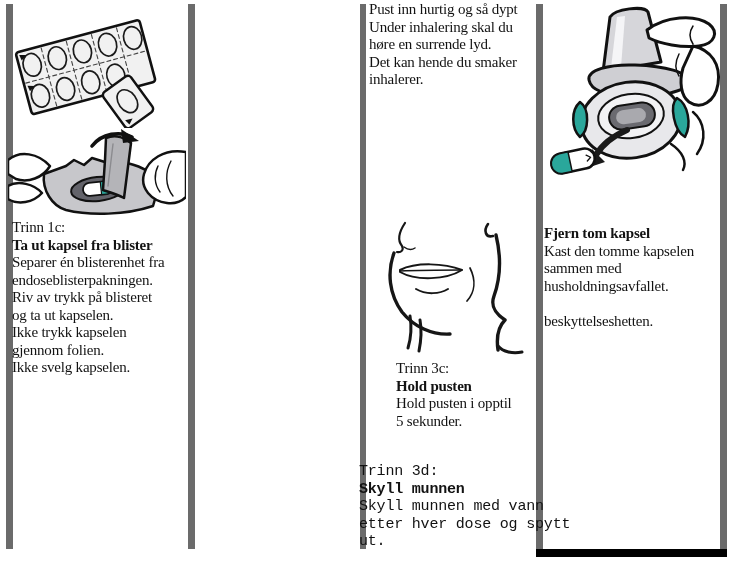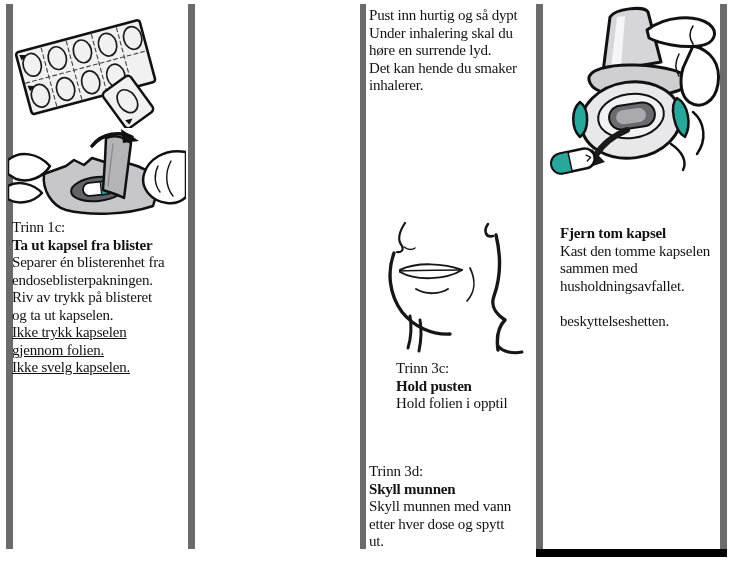--- a/index.html
+++ b/index.html
@@ -6,21 +6,21 @@
   .page {
     position:relative; width:734px; height:563px; background:#ffffff;
     font-family:"Liberation Serif", serif; font-size:15px; color:#121212;
     letter-spacing:-0.2px; overflow:hidden;
   }
   .vbar { position:absolute; top:4px; width:7px; height:545px; background:#6b6b6b; }
   .hbar { position:absolute; background:#000000; }
   .txt { position:absolute; line-height:17.5px; }
   .txt div { white-space:nowrap; }
   .b { font-weight:bold; }
-  .u { text-decoration:underline; }
+  .u { }
   .gap { height:17.5px; }
   .illus { position:absolute; }
   svg * { vector-effect:non-scaling-stroke; }
 </style>
 </head>
 <body>
 
 <div class="page">
 
   <div class="vbar" style="left:6px;"></div>
@@ -87,21 +87,21 @@
     <div class="b">Ta ut kapsel fra blister</div>
     <div>Separer én blisterenhet fra</div>
     <div>endoseblisterpakningen.</div>
     <div>Riv av trykk på blisteret</div>
     <div>og ta ut kapselen.</div>
     <div class="u">Ikke trykk kapselen</div>
     <div class="u">gjennom folien.</div>
     <div class="u">Ikke svelg kapselen.</div>
   </div>
 
-  <div class="txt" style="left:369px; top:7px;">
+  <div class="txt" style="left:369px; top:1px;">
     <div>Pust inn hurtig og så dypt</div>
     <div>Under inhalering skal du</div>
     <div>høre en surrende lyd.</div>
     <div>Det kan hende du smaker</div>
     <div>inhalerer.</div>
   </div>
 
   <svg class="illus" style="left:372px; top:220px;" width="152" height="136" viewBox="0 0 152 136">
     <g fill="none" stroke="#161616" stroke-linecap="round" stroke-linejoin="round">
       <path d="M33,3 C27,12 25,20 30,26 C32,30 29,33 25,32" stroke-width="2.2"></path>
@@ -115,24 +115,25 @@
       <path d="M124,15 C130,40 127,62 122,76 C118,87 124,94 133,100 C127,106 124,116 126,130" stroke-width="3.4"></path>
       <path d="M126,126 C131,132 141,134 150,132" stroke-width="3"></path>
       <path d="M38,96 C40,108 39,118 36,128" stroke-width="3"></path>
       <path d="M48,100 C50,111 49,121 47,131" stroke-width="3"></path>
     </g>
   </svg>
 
   <div class="txt" style="left:369px; top:360px;margin-left:27px;">
     <div>Trinn 3c:</div>
     <div class="b">Hold pusten</div>
-    <div>Hold folien i opptil</div>
+    <div>Hold pusten i opptil</div>
+    <div>5 sekunder.</div>
   </div>
 
-  <div class="txt" style="left:369px; top:463px;">
+  <div class="txt" style="left:359px; top:463px;font-family:Liberation Mono, monospace;">
     <div>Trinn 3d:</div>
     <div class="b">Skyll munnen</div>
     <div>Skyll munnen med vann</div>
     <div>etter hver dose og spytt</div>
     <div>ut.</div>
   </div>
 
   <svg class="illus" style="left:543px; top:4px;" width="180" height="172" viewBox="0 0 180 172">
     <g stroke-linejoin="round" stroke-linecap="round">
       <path d="M67,13 C72,5 101,1 105,8 L118,58 L60,68 Z" fill="#d6d6da" stroke="#111" stroke-width="3"></path>
@@ -153,21 +154,21 @@
       <path d="M84,126 C70,132 59,141 53,151" fill="none" stroke="#1a1a1a" stroke-width="6"></path>
       <polygon points="41,165 62,158 49,145" fill="#1a1a1a"></polygon>
       <g transform="translate(30,157) rotate(-12)">
         <rect x="-22" y="-10" width="44" height="20" rx="10" fill="#ffffff" stroke="#111" stroke-width="2.5"></rect>
         <path d="M-12,-10 a10,10 0 0 0 0,20 l9,0 0,-20 z" stroke="#111" stroke-width="1.5" fill="#2aa79b"></path>
         <path d="M14,-3 l4,3 -4,3" fill="none" stroke="#111" stroke-width="1.3"></path>
       </g>
     </g>
   </svg>
 
-  <div class="txt" style="left:544px; top:225px;padding-left:16px;">
+  <div class="txt" style="left:544px; top:225px;">
     <div class="b">Fjern tom kapsel</div>
     <div>Kast den tomme kapselen</div>
     <div>sammen med</div>
     <div>husholdningsavfallet.</div>
     <div class="gap"></div>
     <div>beskyttelseshetten.</div>
   </div>
 
 </div>
 

